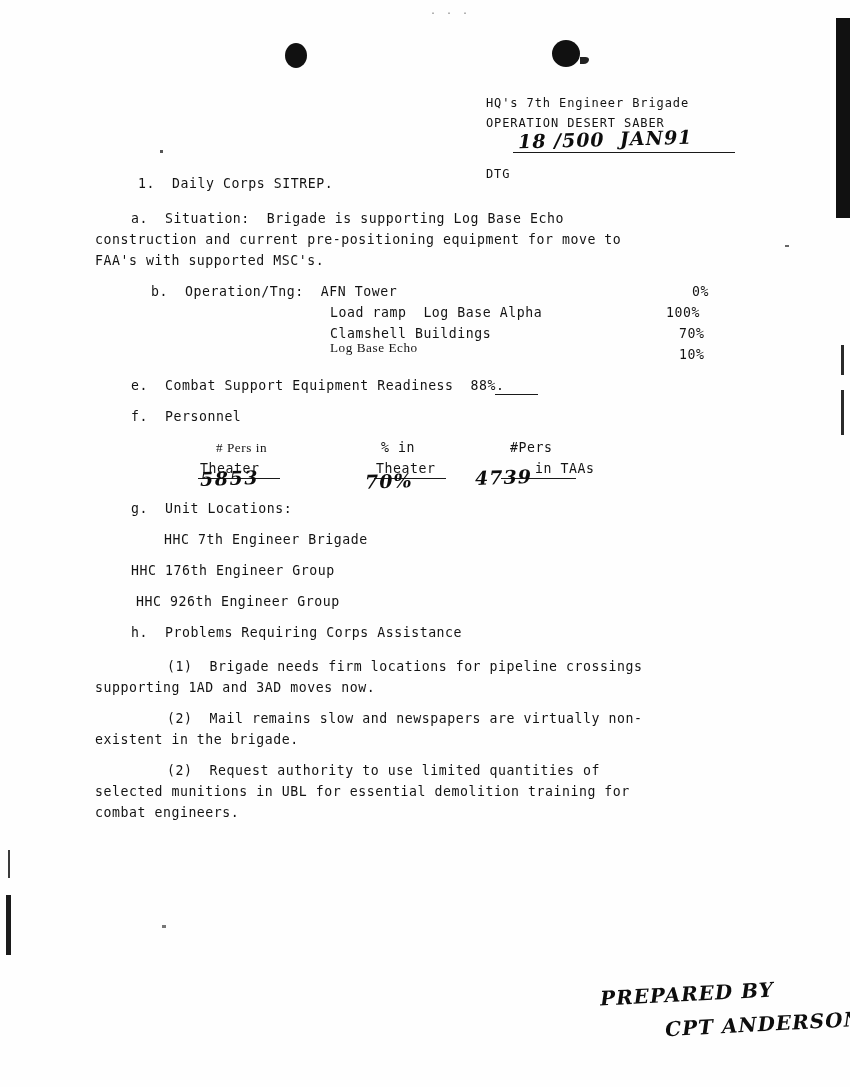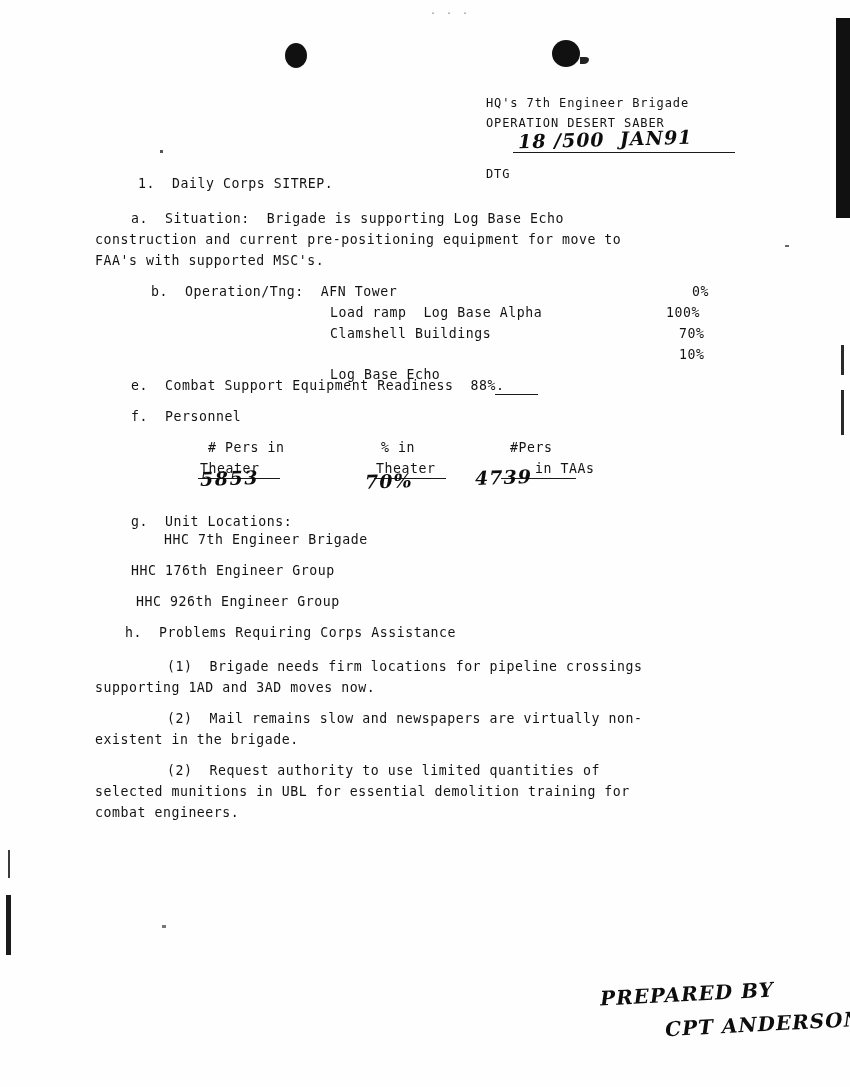--- a/index.html
+++ b/index.html
@@ -215,50 +215,50 @@
 
   <div class="doc">
     <div class="line" style="left:95px;  top:176px;margin-left:43px;">1.  Daily Corps SITREP.</div>
     <div class="line" style="left:131px; top:211px;">a.  Situation:  Brigade is supporting Log Base Echo</div>
     <div class="line" style="left:95px;  top:232px;">construction and current pre-positioning equipment for move to</div>
     <div class="line" style="left:95px;  top:253px;">FAA's with supported MSC's.</div>
 
     <div class="line" style="left:131px; top:284px;margin-left:20px;">b.  Operation/Tng:  AFN Tower</div>
     <div class="line" style="left:330px; top:305px;">Load ramp  Log Base Alpha</div>
     <div class="line" style="left:330px; top:326px;">Clamshell Buildings</div>
-    <div class="line" style="left:330px; top:367px;">Log Base Echo</div>
+    <div class="line" style="left:330px; top:340px;font-family:Liberation Serif, serif;">Log Base Echo</div>
 
     <div class="line" style="left:692px; top:284px;">0%</div>
     <div class="line" style="left:666px; top:305px;">100%</div>
     <div class="line" style="left:679px; top:326px;">70%</div>
     <div class="line" style="left:679px; top:347px;">10%</div>
 
     <div class="line" style="left:131px; top:378px;">e.  Combat Support Equipment Readiness  88%.</div>
     <div class="u-line" style="left:495px; top:394px; width:43px;"></div>
 
     <div class="line" style="left:131px; top:409px;">f.  Personnel</div>
 
-    <div class="line" style="left:208px; top:440px;"># Pers in</div>
+    <div class="line" style="left:216px; top:440px;font-family:Liberation Serif, serif;"># Pers in</div>
     <div class="line" style="left:200px; top:461px;">Theater</div>
     <div class="u-line" style="left:198px; top:478px; width:82px;"></div>
 
     <div class="line" style="left:381px; top:440px;">% in</div>
     <div class="line" style="left:376px; top:461px;">Theater</div>
     <div class="u-line" style="left:374px; top:478px; width:72px;"></div>
 
     <div class="line" style="left:510px; top:440px;">#Pers</div>
     <div class="line" style="left:503px; top:461px;margin-left:32px;">in TAAs</div>
     <div class="u-line" style="left:501px; top:478px; width:75px;"></div>
 
-    <div class="line" style="left:131px; top:501px;margin-top:13px;">g.  Unit Locations:</div>
+    <div class="line" style="left:131px; top:501px;">g.  Unit Locations:</div>
     <div class="line" style="left:131px; top:532px;padding-left:33px;">HHC 7th Engineer Brigade</div>
     <div class="line" style="left:131px; top:563px;">HHC 176th Engineer Group</div>
     <div class="line" style="left:136px; top:594px;">HHC 926th Engineer Group</div>
 
-    <div class="line" style="left:125px; top:625px;text-align:right;">h.  Problems Requiring Corps Assistance</div>
+    <div class="line" style="left:131px; top:625px;text-align:right;">h.  Problems Requiring Corps Assistance</div>
 
     <div class="line" style="left:167px; top:659px;">(1)  Brigade needs firm locations for pipeline crossings</div>
     <div class="line" style="left:95px;  top:680px;">supporting 1AD and 3AD moves now.</div>
 
     <div class="line" style="left:167px; top:711px;">(2)  Mail remains slow and newspapers are virtually non-</div>
     <div class="line" style="left:95px;  top:732px;">existent in the brigade.</div>
 
     <div class="line" style="left:167px; top:763px;">(2)  Request authority to use limited quantities of</div>
     <div class="line" style="left:95px;  top:784px;">selected munitions in UBL for essential demolition training for</div>
     <div class="line" style="left:95px;  top:805px;">combat engineers.</div>

